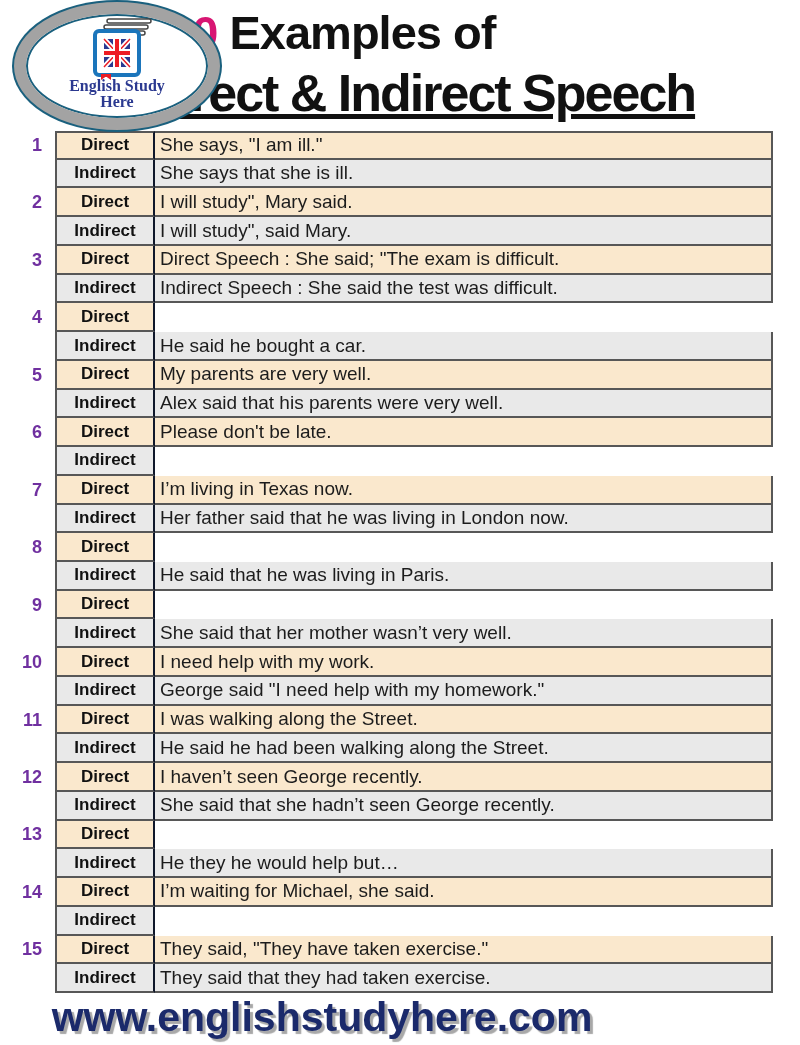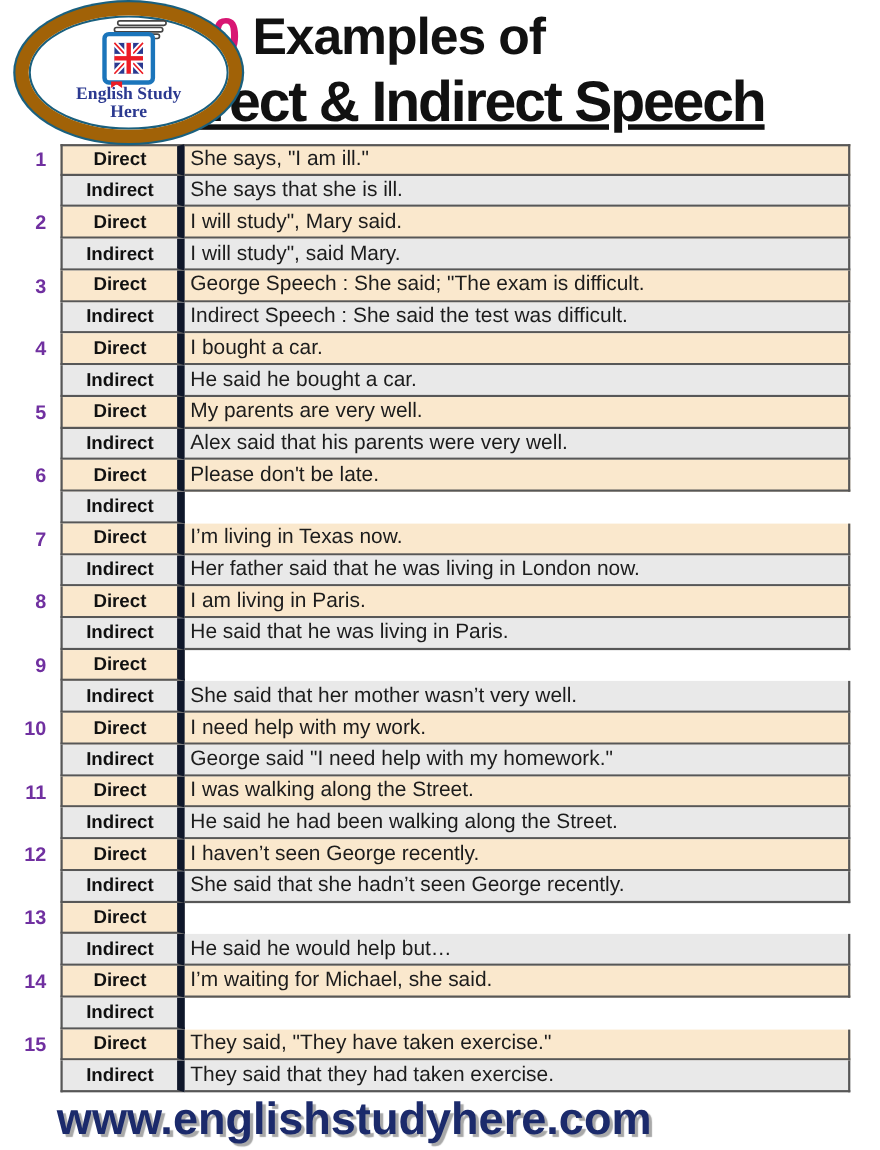--- a/index.html
+++ b/index.html
@@ -9,37 +9,37 @@
 
   
   .header { position:absolute; left:0; top:0; width:800px; height:130px; }
   .title-block { position:absolute; left:142px; top:2px; width:644px; text-align:left; }
   .title-line1 { font-size:47px; font-weight:bold; color:#111111; letter-spacing:-1px; line-height:62px; white-space:nowrap; }
   .title-line1 .num { color:#d81673; }
   .title-line2 { font-size:52px; font-weight:bold; color:#111111; letter-spacing:-2px; line-height:58px; white-space:nowrap;text-decoration:underline; }
 
   
   .logo { position:absolute; left:14px; top:2px; width:206px; height:128px;
-          border:12px solid #a16207; border-radius:50%; background:#ffffff;
+          border:12px solid #a3a3a3; border-radius:50%; background:#ffffff;
           box-shadow:0 0 0 2px #1a607e, inset 0 0 0 2px #1a607e;
           display:flex; flex-direction:column; align-items:center; overflow:hidden; z-index:6; }
   .logo-book { margin-top:4px; flex:0 0 auto; }
   .logo-text { font-family:"Liberation Serif", serif; font-weight:bold; color:#2b3990;
                font-size:16px; line-height:16px; text-align:center; margin-top:-2px; }
 
   
   .table-wrap { position:absolute; left:0; top:131px; width:773px; height:862px;
                 display:flex; flex-direction:column; }
   .row { display:flex; flex:1; }
   .row.direct  .cell { background:#fae8cd; }
   .row.indirect .cell { background:#e9e9e9; }
   .num-cell { width:55px; background:#ffffff; display:flex; align-items:center; justify-content:flex-end;
               padding-right:13px; color:#7030a0; font-weight:bold; font-size:18px; }
   .cell { border-bottom:2px solid #575757; display:flex; align-items:center; }
-  .cell.label { width:113px; border-left:2px solid #575757; border-right:7px solid #0f172a;
+  .cell.label { width:100px; border-left:2px solid #575757; border-right:2px solid #0f172a;
                 justify-content:center; font-weight:bold; font-size:17px; color:#111111; }
   .cell.text { flex:1; border-right:2px solid #575757; padding-left:5px; font-size:19px; color:#1c1c1c;
                white-space:nowrap; overflow:hidden; }
   .row:first-child .cell { border-top:2px solid #575757; }
 
   
   .footer { position:absolute; left:0; top:994px; width:644px; text-align:center; }
   .footer-url { font-size:41px; font-weight:bold; color:#1b2a6b; letter-spacing:0px;
                 text-shadow:3px 3px 1px #a8a8a8; white-space:nowrap; }
 </style>
@@ -99,31 +99,30 @@
         <div class="cell text">I will study", Mary said.</div>
       </div>
       <div class="row indirect">
         <div class="num-cell"></div>
         <div class="cell label">Indirect</div>
         <div class="cell text">I will study", said Mary.</div>
       </div>
       <div class="row direct">
         <div class="num-cell">3</div>
         <div class="cell label">Direct</div>
-        <div class="cell text">George Speech : She said; "The exam is difficult.</div>
+        <div class="cell text">Direct Speech : She said; "The exam is difficult.</div>
       </div>
       <div class="row indirect">
         <div class="num-cell"></div>
         <div class="cell label">Indirect</div>
         <div class="cell text">Indirect Speech : She said the test was difficult.</div>
       </div>
       <div class="row direct">
         <div class="num-cell">4</div>
         <div class="cell label">Direct</div>
-        <div class="cell text">I bought a car.</div>
       </div>
       <div class="row indirect">
         <div class="num-cell"></div>
         <div class="cell label">Indirect</div>
         <div class="cell text">He said he bought a car.</div>
       </div>
       <div class="row direct">
         <div class="num-cell">5</div>
         <div class="cell label">Direct</div>
         <div class="cell text">My parents are very well.</div>
@@ -148,21 +147,20 @@
         <div class="cell text">I’m living in Texas now.</div>
       </div>
       <div class="row indirect">
         <div class="num-cell"></div>
         <div class="cell label">Indirect</div>
         <div class="cell text">Her father said that he was living in London now.</div>
       </div>
       <div class="row direct">
         <div class="num-cell">8</div>
         <div class="cell label">Direct</div>
-        <div class="cell text">I am living in Paris.</div>
       </div>
       <div class="row indirect">
         <div class="num-cell"></div>
         <div class="cell label">Indirect</div>
         <div class="cell text">He said that he was living in Paris.</div>
       </div>
       <div class="row direct">
         <div class="num-cell">9</div>
         <div class="cell label">Direct</div>
       </div>
@@ -201,21 +199,21 @@
         <div class="cell label">Indirect</div>
         <div class="cell text">She said that she hadn’t seen George recently.</div>
       </div>
       <div class="row direct">
         <div class="num-cell">13</div>
         <div class="cell label">Direct</div>
       </div>
       <div class="row indirect">
         <div class="num-cell"></div>
         <div class="cell label">Indirect</div>
-        <div class="cell text">He said he would help but…</div>
+        <div class="cell text">He they he would help but…</div>
       </div>
       <div class="row direct">
         <div class="num-cell">14</div>
         <div class="cell label">Direct</div>
         <div class="cell text">I’m waiting for Michael, she said.</div>
       </div>
       <div class="row indirect">
         <div class="num-cell"></div>
         <div class="cell label">Indirect</div>
       </div>

